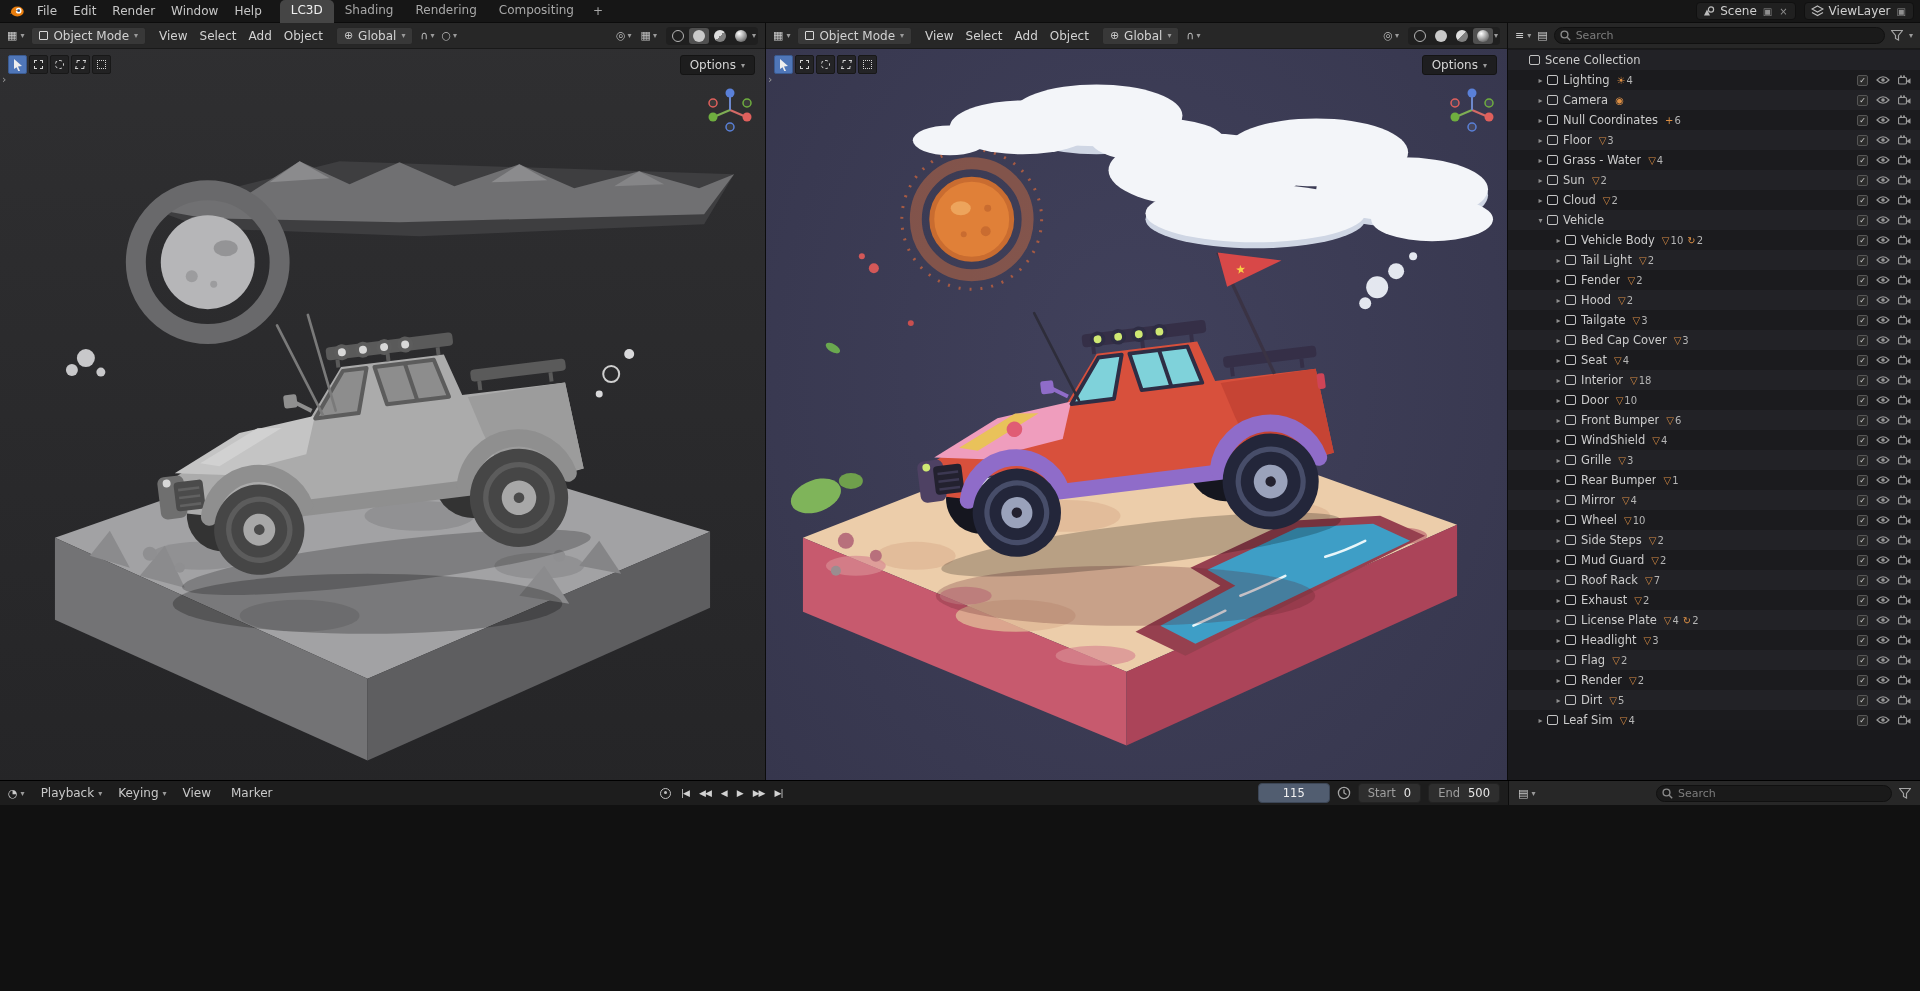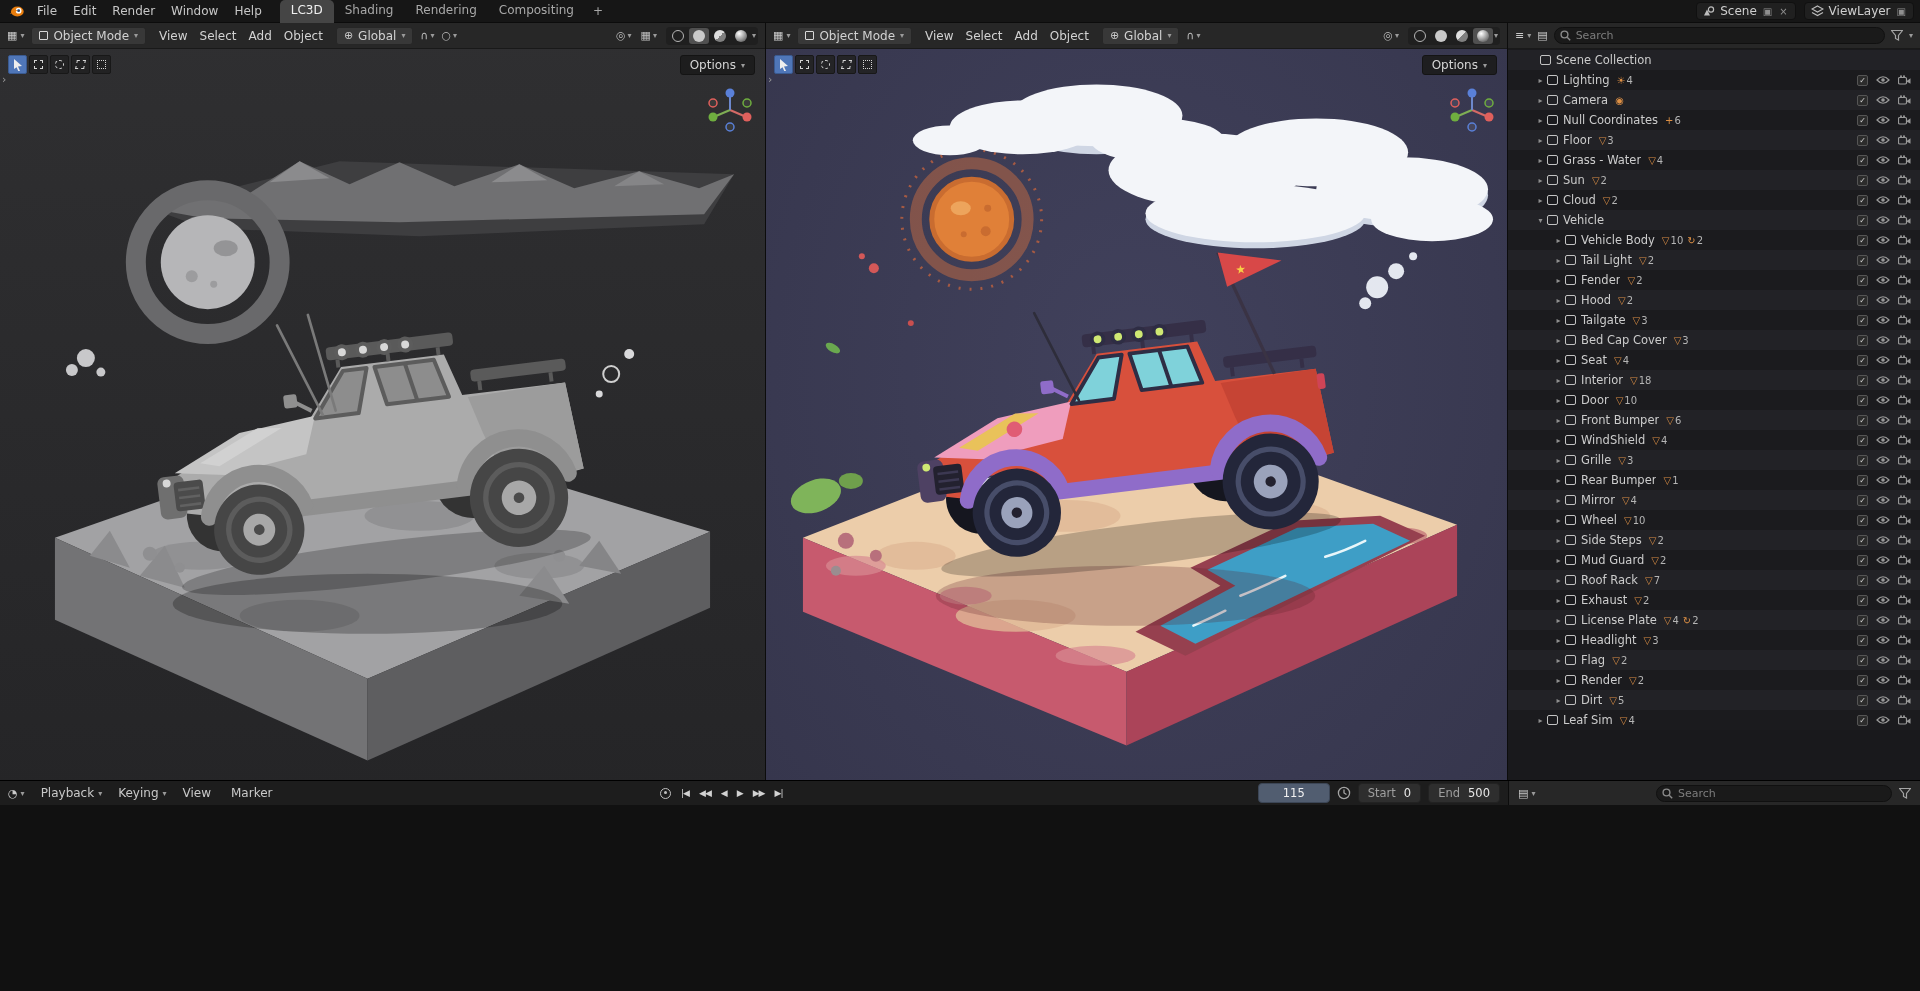--- a/index.html
+++ b/index.html
@@ -617,21 +617,21 @@
             <line x1="7.2" y1="7.2" x2="10.2" y2="10.2" stroke="#8a8a8a" stroke-width="1.4"></line>
           </svg>
           <input placeholder="Search" style="">
         </label>
         <svg width="12" height="11" viewBox="0 0 12 11">
           <path d="M0.5,0.5 H11.5 L7.5,5.5 V10 L4.5,8.5 V5.5 Z" fill="none" stroke="#a5a5a5" stroke-width="1.2"></path>
         </svg>
         <span class="chev">▾</span>
       </div>
       <div class="otree">
-  <div class="orow" style="padding-left: 19px;">
+  <div class="orow" style="padding-left: 8px;">
     <span class="oarrow"></span>
     <span class="oicon"></span>
     <span class="olabel">Scene Collection</span>
     <span class="obadges"></span>
 
   </div>
 
   <div class="orow" style="padding-left: 26px;">
     <span class="oarrow">▸</span>
     <span class="oicon"></span>

